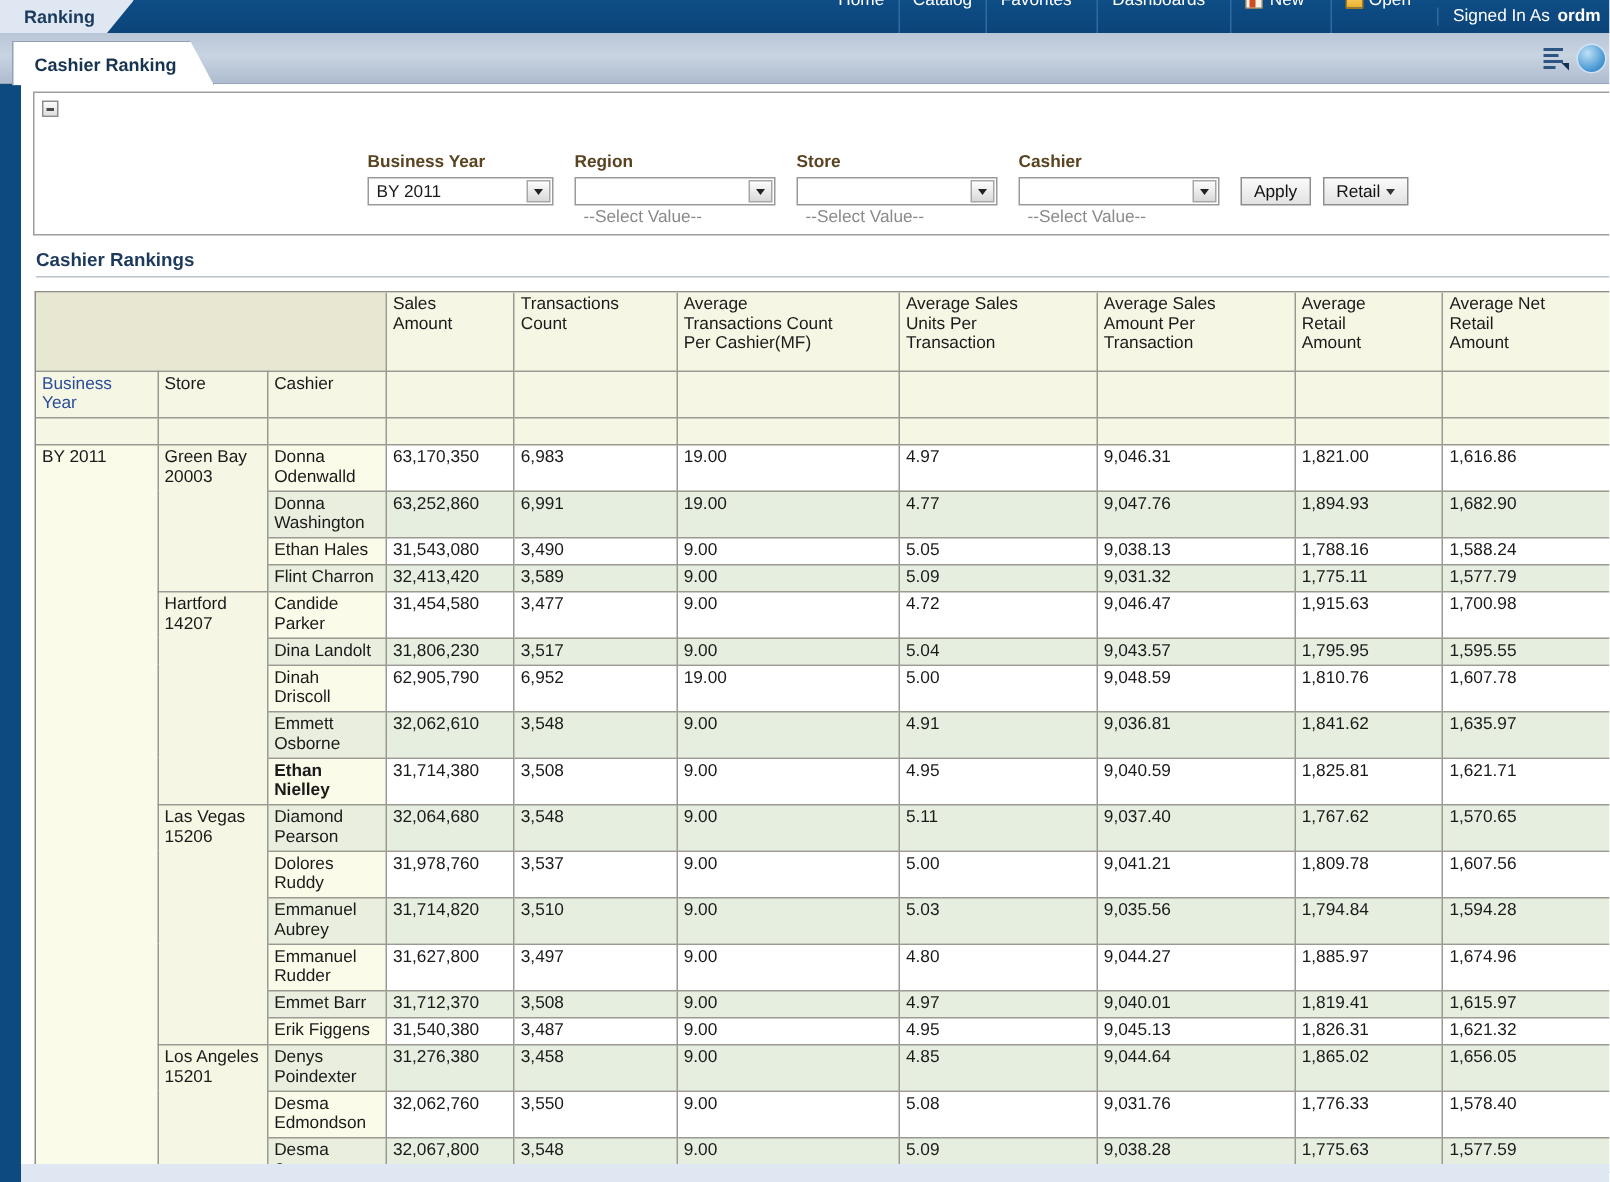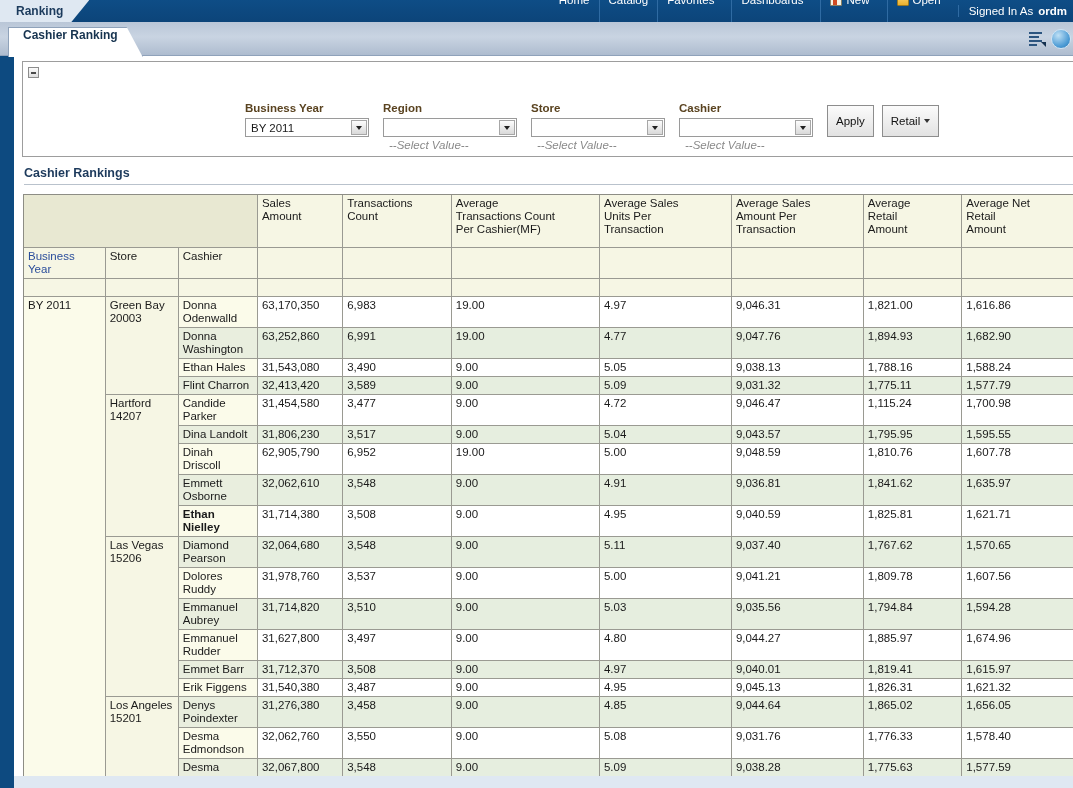--- a/index.html
+++ b/index.html
@@ -71,21 +71,21 @@
   .tabstrip {
     position: absolute; left: 0; top: 22px; width: 1073px; height: 34px;
     background: linear-gradient(to bottom, #b9c6d7 0%, #c9d4e2 45%, #aebccf 100%);
     border-bottom: 1px solid #8fa2ba;
   }
   .tabs { position: absolute; left: 8px; top: 5px; display: flex; align-items: flex-end; }
   .tab {
     position: relative;
     height: 29px;
     padding: 0 24px 0 14px;
-    display: flex; align-items: flex-start;
+    display: flex; align-items: center;
     font-size: 12px;
     color: #16334f;
     background: linear-gradient(to bottom, #edf2f8 0%, #dbe5f0 100%);
     border: 1px solid #8fa2ba; border-bottom: none;
     margin-right: -10px;
     clip-path: polygon(0 0, calc(100% - 16px) 0, 100% 100%, 0 100%);
   }
   .tab.active {
     background: #ffffff;
     font-weight: bold;
@@ -163,35 +163,35 @@
   .fake-select {
     height: 19px;
     border: 1px solid #9a9a9a;
     background: #ffffff;
     display: flex; align-items: center;
     padding-left: 5px;
     font-size: 11.5px;
     position: relative;
   }
   .fake-select .val { color: #1b1b1b; white-space: nowrap; }
-  .fake-select .ph { color: #8a8a8a; font-style: italic; white-space: nowrap; margin-top: 35px; }
+  .fake-select .ph { color: #8a8a8a; white-space: nowrap; margin-top: 35px; }
   .fake-select .arrow {
     position: absolute; right: 1px; top: 1px; width: 16px; height: 15px;
     background: linear-gradient(to bottom,#fdfdfd,#d9d9d9);
     border: 1px solid #a7a7a7;
     display: flex; align-items: center; justify-content: center;
   }
   .fake-select .arrow::after {
     content:""; width:0;height:0;border-left:3.5px solid transparent;border-right:3.5px solid transparent;
     border-top:4px solid #222;
   }
   .w-by   { width: 124px; }
   .w-sel  { width: 134px; }
   .btn {
-    height: 32px; padding: 0 8px;
+    height: 19px; padding: 0 8px;
     border: 1px solid #8d8d8d;
     background: linear-gradient(to bottom,#fbfbfb,#e2e2e2);
     font-size: 11.5px; color: #111;
     display: flex; align-items: center; gap: 4px;
     margin-right: 8px;
   }
   .btn .vcaret { width:0;height:0;border-left:3.5px solid transparent;border-right:3.5px solid transparent;border-top:4px solid #333; }
 
   
   .report-title {
@@ -502,21 +502,21 @@
               <tr class="r-white">
                 <td class="c-store" rowspan="5" style="white-space: pre-line;">Hartford
 14207</td>
                 <td class="c-cashier" style="white-space: pre-line;">Candide
 Parker</td>
                 <td class="num data">31,454,580</td>
                 <td class="num data">3,477</td>
                 <td class="num data">9.00</td>
                 <td class="num data">4.72</td>
                 <td class="num data">9,046.47</td>
-                <td class="num data">1,115.24</td>
+                <td class="num data">1,915.63</td>
                 <td class="num data">1,700.98</td>
               </tr>
               <tr class="r-green">
                 <td class="c-cashier" style="white-space: pre-line;">Dina Landolt</td>
                 <td class="num data">31,806,230</td>
                 <td class="num data">3,517</td>
                 <td class="num data">9.00</td>
                 <td class="num data">5.04</td>
                 <td class="num data">9,043.57</td>
                 <td class="num data">1,795.95</td>

